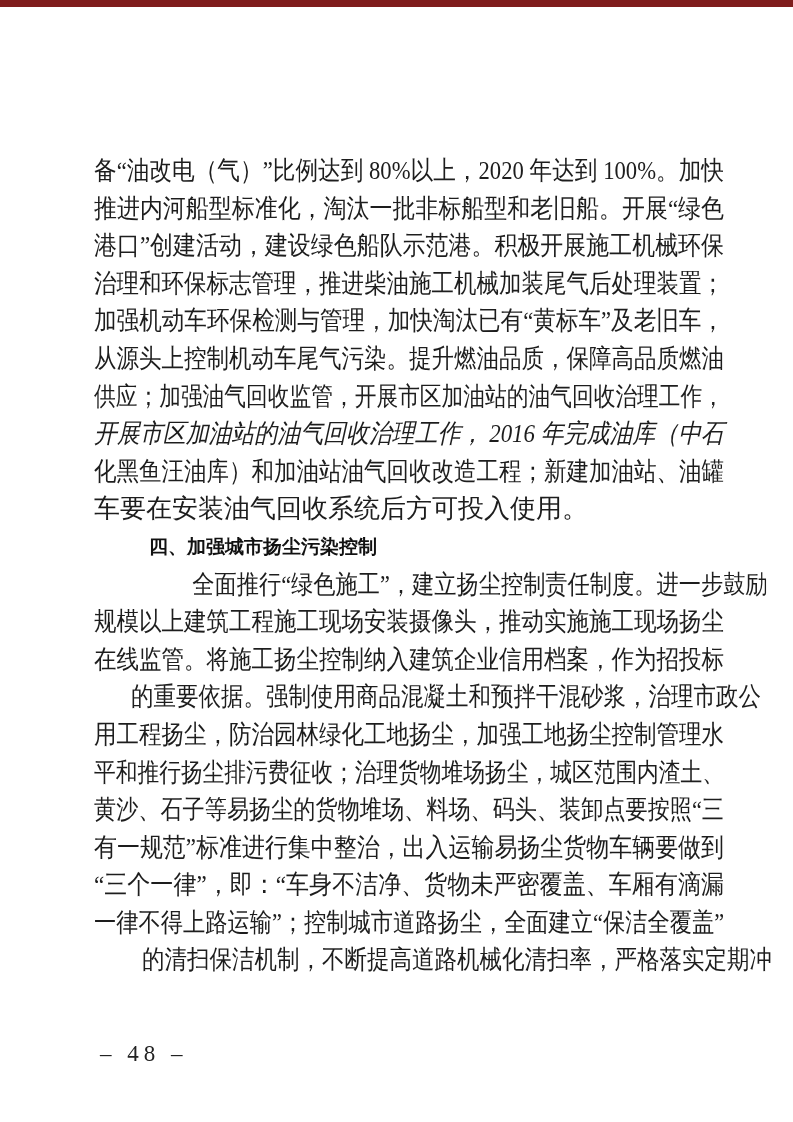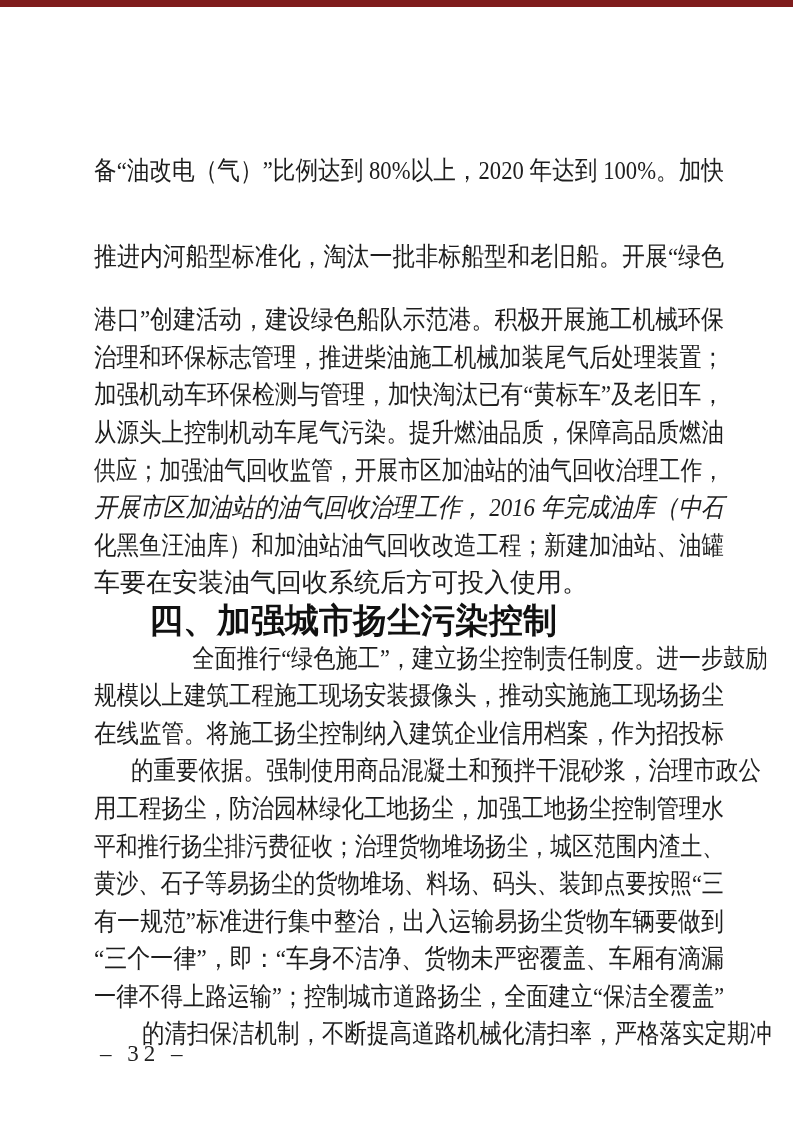--- a/index.html
+++ b/index.html
@@ -26,57 +26,57 @@
     font-size: 26px;
     text-align: justify;
     overflow: visible;
   }
   .line.j { text-align-last: justify; }
   .line.noj { text-align: right; text-align-last: left; }
   .line.indent { text-indent: 53px; }
   .line.heading {
     font-family: "Liberation Sans", "DejaVu Sans", sans-serif;
     font-weight: bold;
-    font-size: 34px;
+    font-size: 19px;
     text-indent: 55px;
     text-align: left;
     text-align-last: left;
     color: #111;
   }
   .page-number {
     position: absolute;
     left: 100px;
     top: 1034px;
     font-size: 23px;
     letter-spacing: 5px;
     color: #222222;
   }
 </style>
 </head>
 <body>
 
 <div class="page">
   <div class="text-block" id="lines">
       <div class="line j" style="white-space: nowrap; text-align-last: left;"><span style="transform-origin: 0px 50%; display: inline-block; transform: scaleX(0.871482);">备“油改电（气）”比例达到 80%以上，2020 年达到 100%。加快</span></div>
-      <div class="line j" style="white-space: nowrap; text-align-last: left; margin-top: 48px;"><span style="transform-origin: 0px 50%; display: inline-block; transform: scaleX(0.882913);">推进内河船型标准化，淘汰一批非标船型和老旧船。开展“绿色</span></div>
-      <div class="line j" style="white-space: nowrap; text-align-last: left; margin-top: 26px;"><span style="transform-origin: 0px 50%; display: inline-block; transform: scaleX(0.882913);">港口”创建活动，建设绿色船队示范港。积极开展施工机械环保</span></div>
+      <div class="line j" style="white-space: nowrap; text-align-last: left;"><span style="transform-origin: 0px 50%; display: inline-block; transform: scaleX(0.882913);">推进内河船型标准化，淘汰一批非标船型和老旧船。开展“绿色</span></div>
+      <div class="line j" style="white-space: nowrap; text-align-last: left;"><span style="transform-origin: 0px 50%; display: inline-block; transform: scaleX(0.882913);">港口”创建活动，建设绿色船队示范港。积极开展施工机械环保</span></div>
       <div class="line j" style="white-space: nowrap; text-align-last: left;"><span style="transform-origin: 0px 50%; display: inline-block; transform: scaleX(0.865385);">治理和环保标志管理，推进柴油施工机械加装尾气后处理装置；</span></div>
       <div class="line j" style="white-space: nowrap; text-align-last: left;"><span style="transform-origin: 0px 50%; display: inline-block; transform: scaleX(0.868853);">加强机动车环保检测与管理，加快淘汰已有“黄标车”及老旧车，</span></div>
       <div class="line j" style="white-space: nowrap; text-align-last: left;"><span style="transform-origin: 0px 50%; display: inline-block; transform: scaleX(0.865385);">从源头上控制机动车尾气污染。提升燃油品质，保障高品质燃油</span></div>
       <div class="line j" style="white-space: nowrap; text-align-last: left;"><span style="transform-origin: 0px 50%; display: inline-block; transform: scaleX(0.835544);">供应；加强油气回收监管，开展市区加油站的油气回收治理工作，</span></div>
       <div class="line j" style="white-space: nowrap; text-align-last: left; font-style: italic;"><span style="transform-origin: 0px 50%; display: inline-block; transform: scaleX(0.881119);">开展市区加油站的油气回收治理工作，  2016 年完成油库（中石</span></div>
       <div class="line j" style="white-space: nowrap; text-align-last: left;"><span style="transform-origin: 0px 50%; display: inline-block; transform: scaleX(0.865385);">化黑鱼汪油库）和加油站油气回收改造工程；新建加油站、油罐</span></div>
       <div class="line noj" style=""><span>车要在安装油气回收系统后方可投入使用。</span></div>
       <div class="line noj heading" style=""><span>四、加强城市扬尘污染控制</span></div>
       <div class="line j indent" style="white-space: nowrap; text-align-last: left;"><span style="transform-origin: 0px 50%; display: inline-block; transform: scaleX(0.854696);">全面推行“绿色施工”，建立扬尘控制责任制度。进一步鼓励</span></div>
       <div class="line j" style="white-space: nowrap; text-align-last: left;"><span style="transform-origin: 0px 50%; display: inline-block; transform: scaleX(0.865385);">规模以上建筑工程施工现场安装摄像头，推动实施施工现场扬尘</span></div>
       <div class="line j" style="white-space: nowrap; text-align-last: left;"><span style="transform-origin: 0px 50%; display: inline-block; transform: scaleX(0.865385);">在线监管。将施工扬尘控制纳入建筑企业信用档案，作为招投标</span></div>
       <div class="line j" style="white-space: nowrap; text-align-last: left; margin-left: 37px;"><span style="transform-origin: 0px 50%; display: inline-block; transform: scaleX(0.865385);">的重要依据。强制使用商品混凝土和预拌干混砂浆，治理市政公</span></div>
       <div class="line j" style="white-space: nowrap; text-align-last: left;"><span style="transform-origin: 0px 50%; display: inline-block; transform: scaleX(0.865385);">用工程扬尘，防治园林绿化工地扬尘，加强工地扬尘控制管理水</span></div>
       <div class="line j" style="white-space: nowrap; text-align-last: left;"><span style="transform-origin: 0px 50%; display: inline-block; transform: scaleX(0.835544);">平和推行扬尘排污费征收；治理货物堆场扬尘，城区范围内渣土、</span></div>
       <div class="line j" style="white-space: nowrap; text-align-last: left;"><span style="transform-origin: 0px 50%; display: inline-block; transform: scaleX(0.851873);">黄沙、石子等易扬尘的货物堆场、料场、码头、装卸点要按照“三</span></div>
       <div class="line j" style="white-space: nowrap; text-align-last: left;"><span style="transform-origin: 0px 50%; display: inline-block; transform: scaleX(0.882913);">有一规范”标准进行集中整治，出入运输易扬尘货物车辆要做到</span></div>
       <div class="line j" style="white-space: nowrap; text-align-last: left;"><span style="transform-origin: 0px 50%; display: inline-block; transform: scaleX(0.886544);">“三个一律”，即：“车身不洁净、货物未严密覆盖、车厢有滴漏</span></div>
       <div class="line j" style="white-space: nowrap; text-align-last: left;"><span style="transform-origin: 0px 50%; display: inline-block; transform: scaleX(0.855252);">一律不得上路运输”；控制城市道路扬尘，全面建立“保洁全覆盖”</span></div>
       <div class="line j" style="white-space: nowrap; text-align-last: left; margin-left: 48px;"><span style="transform-origin: 0px 50%; display: inline-block; transform: scaleX(0.865385);">的清扫保洁机制，不断提高道路机械化清扫率，严格落实定期冲</span></div>
     </div>
-  <div class="page-number">– 32 –</div>
+  <div class="page-number">– 48 –</div>
 </div>
 
 </body></html>

